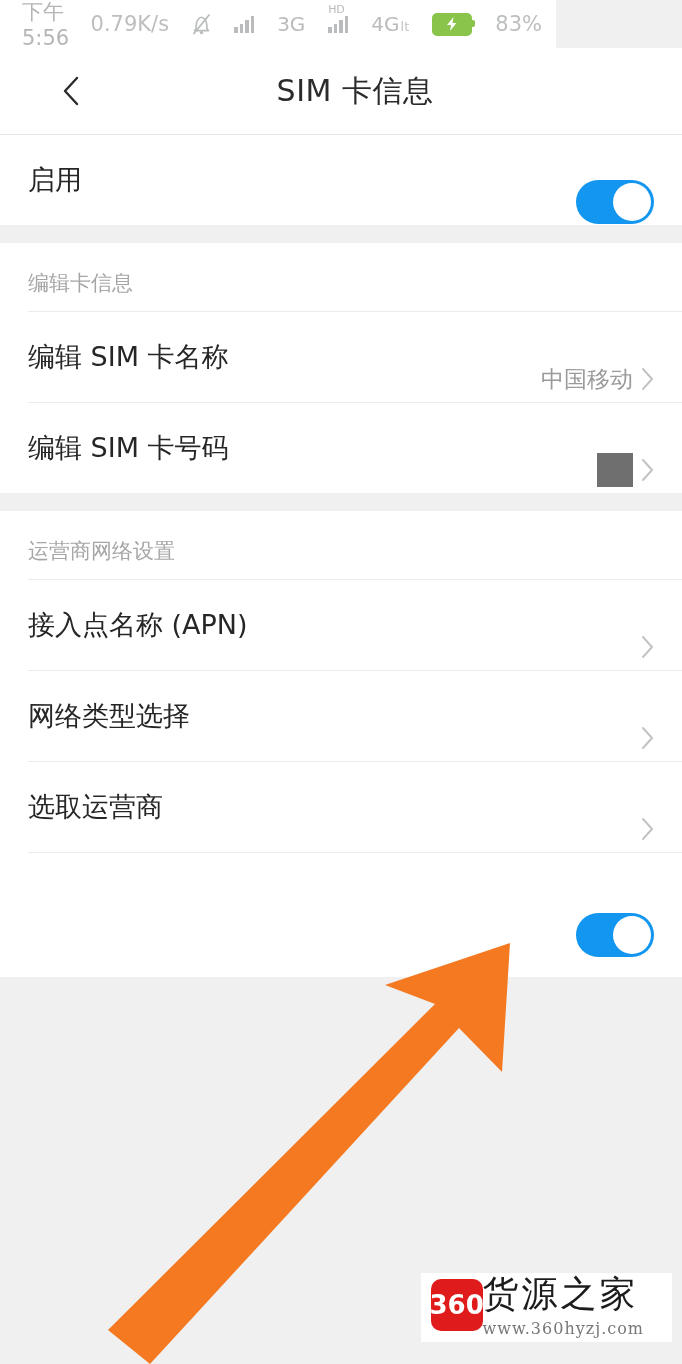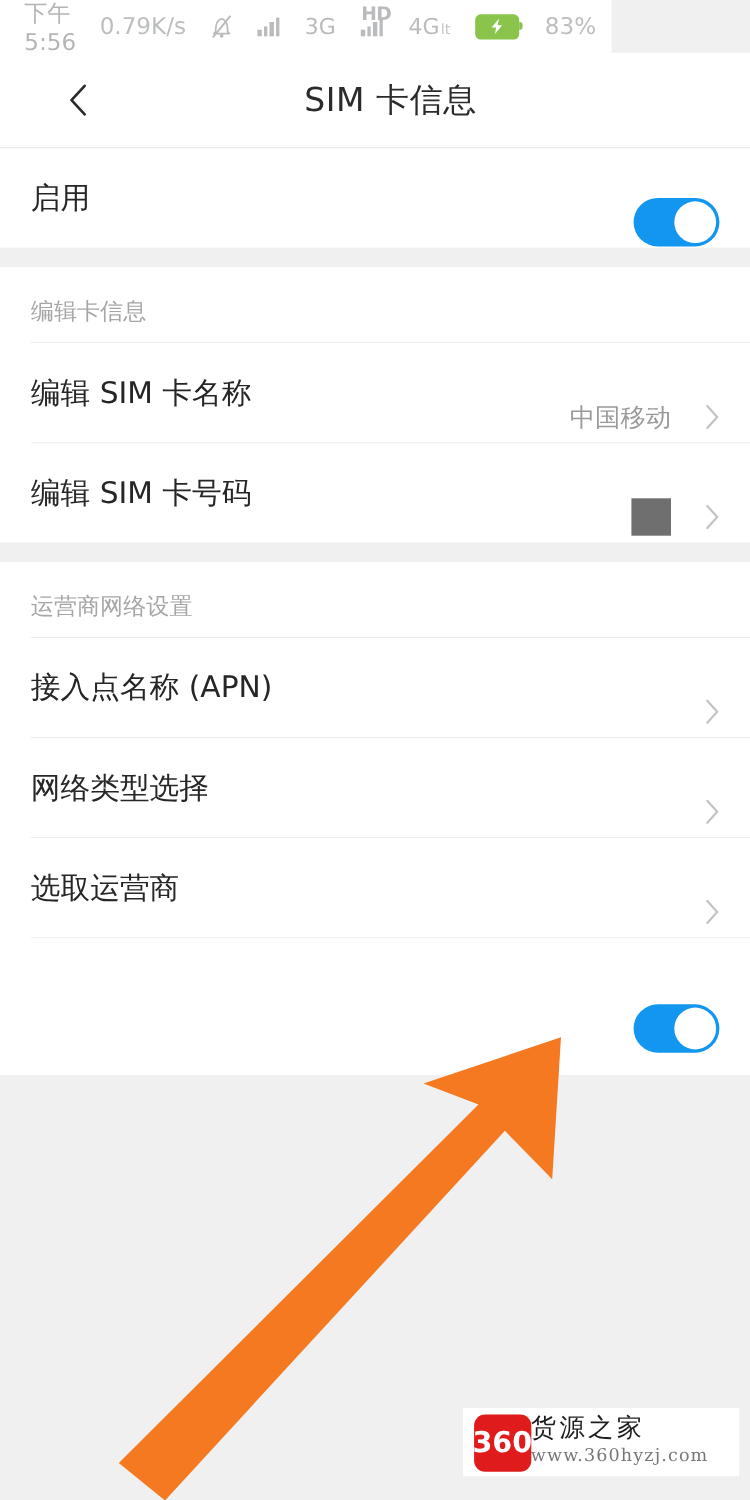--- a/index.html
+++ b/index.html
@@ -55,22 +55,22 @@
   .bars i { display: block; width: 3.5px; background: #b9bbbd; }
   .bars i:nth-child(1) { height: 6px; }
   .bars i:nth-child(2) { height: 9px; }
   .bars i:nth-child(3) { height: 13px; }
   .bars i:nth-child(4) { height: 17px; }
 
   .sig-hd { position: relative; display: inline-flex; align-items: flex-end; }
   .hd-label {
     position: absolute;
     top: -12px; left: 0;
-    font-size: 17px;
-    font-weight: bold;
+    font-size: 11px;
+    font-weight: normal;
     color: #b9bbbd;
     letter-spacing: -0.5px;
   }
   .g4sub { font-size: 13px; color: #c2c4c6; margin-left: 1px; }
 
   
   .battery {
     position: relative;
     width: 36px; height: 19px;
     border: 2px solid #8ac44a;
@@ -131,21 +131,21 @@
     background: #ffffff;
   }
   .row-title {
     font-size: 27px;
     color: #262626;
   }
   .row-right {
     margin-left: auto;
     display: flex;
     align-items: center;
-    gap: 30px;
+    gap: 7px;
     margin-top: 44px;
   }
   .row-value {
     font-size: 23px;
     color: #9a9a9a;
   }
   .redact {
     display: inline-block;
     width: 36px;
     height: 34px;
@@ -224,25 +224,25 @@
     background: #e01b1b;
     border-radius: 10px;
     color: #ffffff;
     font-size: 26px;
     font-weight: bold;
     display: flex; align-items: center; justify-content: center;
     font-family: "DejaVu Sans", "Liberation Sans", sans-serif;
   }
   .wm-right { display: flex; flex-direction: column; }
   .wm-name {
-    font-size: 23px;
+    font-size: 36px;
     color: #1c1c1c;
     line-height: 1.0;
     letter-spacing: 3px;
-    font-family: Liberation Sans, sans-serif;
+    font-family: Liberation Mono, monospace;
   }
   .wm-url {
     font-size: 16px;
     color: #777777;
     letter-spacing: 1px;
     margin-top: 4px;
     font-family: "DejaVu Serif", "Liberation Serif", serif;
   }
 </style>
 </head>

